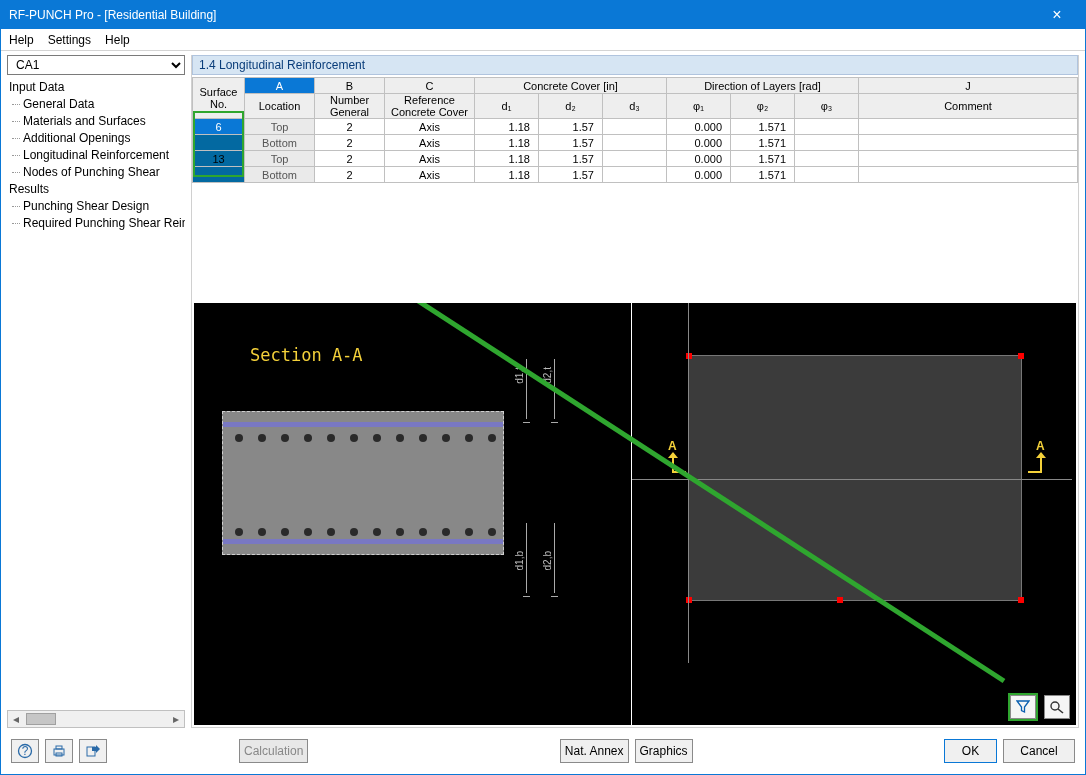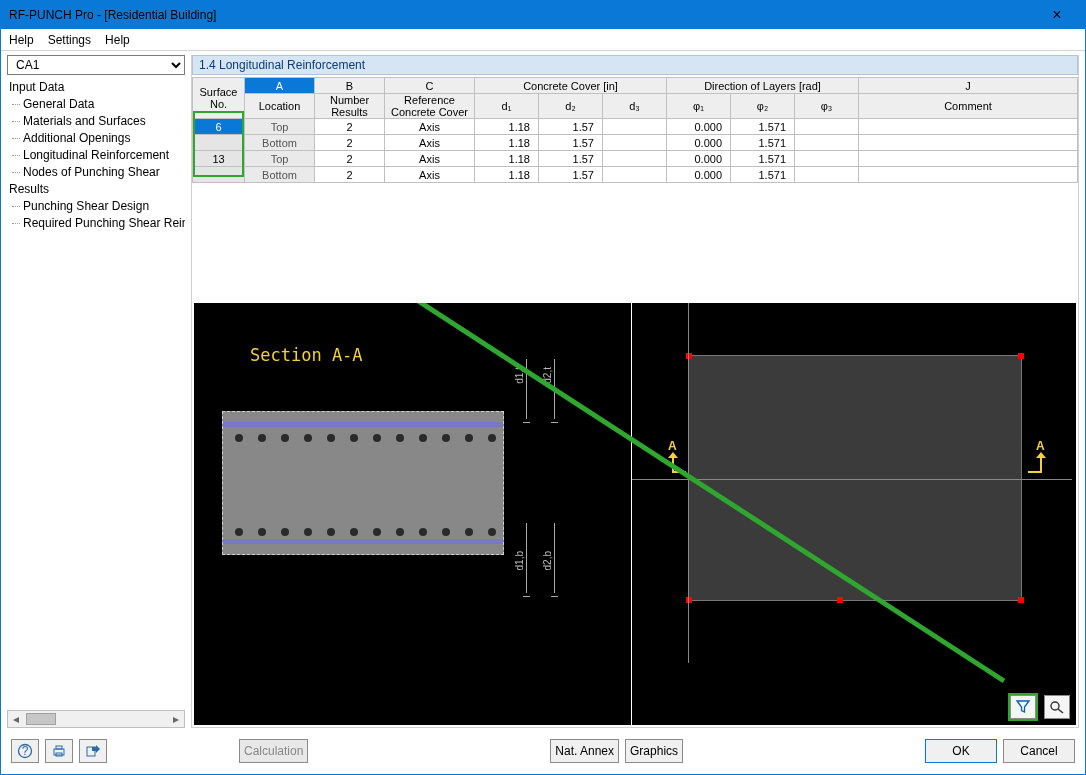--- a/index.html
+++ b/index.html
@@ -1,18 +1,18 @@
 <!DOCTYPE html>
 <html><head>
 <meta charset="utf-8">
 <style>
 * { box-sizing: border-box; margin: 0; padding: 0; font-family: "Segoe UI", Tahoma, sans-serif; font-size: 12px; }
 html, body { width: 1086px; height: 775px; overflow: hidden; background: #fff; }
 .window { width: 1086px; height: 775px; border: 1px solid #0a78d6; display: flex; flex-direction: column; }
-.titlebar { background: #0a78d6; color: #000000; height: 28px; display: flex; align-items: center; padding: 0 8px; }
+.titlebar { background: #0a78d6; color: #ffffff; height: 28px; display: flex; align-items: center; padding: 0 8px; }
 .titlebar .title { flex: 1; font-size: 12px; }
 .titlebar .close { width: 40px; text-align: center; font-size: 16px; cursor: pointer; }
 .menubar { height: 22px; background: #fff; display: flex; align-items: center; gap: 14px; padding: 0 8px; border-bottom: 1px solid #d4d4d4; }
 .menubar span { cursor: pointer; }
 .main { flex: 1; display: flex; padding: 4px 6px 0 6px; gap: 6px; overflow: hidden; }
 .left { width: 178px; display: flex; flex-direction: column; }
 .combo { width: 100%; height: 20px; border: 1px solid #7a7a7a; padding: 0 4px; background: #fff; }
 .tree { flex: 1; margin-top: 4px; font-size: 12px; line-height: 17px; overflow: hidden; }
 .tree .root { padding-left: 2px; }
 .tree .child { padding-left: 16px; position: relative; white-space: nowrap; }
@@ -20,21 +20,21 @@
 .hscroll { height: 18px; border: 1px solid #c0c0c0; background: #f0f0f0; display: flex; align-items: center; margin-top: 2px; }
 .hscroll .arrow { width: 16px; text-align: center; color: #666; }
 .hscroll .thumb { width: 30px; height: 12px; background: #c6c6c6; margin-left: 2px; border: 1px solid #a0a0a0; }
 .right { flex: 1; display: flex; flex-direction: column; border: 1px solid #d0d0d0; border-top: none; }
 .panel-title { background: #d6e5f3; border: 1px solid #b0c4de; height: 20px; padding: 0 6px; display: flex; align-items: center; color: #0a3d7a; margin-bottom: 2px; }
 .grid { height: 222px; overflow: hidden; }
 table { border-collapse: collapse; width: 100%; table-layout: fixed; }
 th, td { border: 1px solid #c0c0c0; height: 16px; font-size: 11px; padding: 0 4px; text-align: center; background: #fff; }
 th { background: #eee; font-weight: normal; }
 th.colA { background: #0a78d6; color: #fff; }
-td.rowhdr { background: #e5e5e5; }
+td.rowhdr { background: #0369a1; }
 td.rowhdr.sel { background: #0a78d6; color: #fff; }
 td.loc { background: #eaeaea; color: #555; }
 td.num { text-align: right; padding-right: 8px; }
 td.locA { text-align: center; }
 .viewer { flex: 1; background: #000; margin: 4px 2px 2px 2px; position: relative; display: flex; }
 .vleft { width: 438px; position: relative; border-right: 1px solid #fff; }
 .vright { flex: 1; position: relative; }
 .sect-label { color: #f4d13a; font-family: monospace; font-size: 17px; position: absolute; top: 42px; left: 56px; }
 .slab-box { position: absolute; top: 108px; left: 28px; width: 282px; height: 144px; background: #888; border: 1px dashed #d0d0d0; }
 .slab-bar { position: absolute; left: 0; right: 0; height: 5px; background: #7978c3; }
@@ -128,21 +128,21 @@
             <th>C</th>
             <th colspan="3">Concrete Cover [in]</th>
 
             <th colspan="3">Direction of Layers [rad]</th>
 
             <th>J</th>
           </tr>
           <tr>
             <th>Location</th>
             <th style="white-space:pre-line">Number
-Results</th>
+General</th>
             <th style="white-space:pre-line">Reference
 Concrete Cover</th>
 
             <th>d₁</th>
             <th>d₂</th>
             <th>d₃</th>
             <th>φ₁</th>
             <th>φ₂</th>
             <th>φ₃</th>
             <th>Comment</th>
@@ -313,16 +313,16 @@
           <rect x="2" y="4" width="8" height="9" fill="none" stroke="#2a6aa8"></rect>
           <path d="M11 2l4 4-4 4V8H7V4h4z" fill="#2a6aa8"></path>
         </svg>
     </button>
     <div style="width:120px"></div>
     <button class="btn flat">Calculation</button>
     <div class="spacer"></div>
     <button class="btn">Nat. Annex</button>
     <button class="btn">Graphics</button>
     <div class="spacer"></div>
-    <button class="btn primary" style="width:72px">OK</button>
+    <button class="btn primary" style="width:53px">OK</button>
     <button class="btn" style="width:72px">Cancel</button>
   </div>
 </div>
 
 </body></html>

